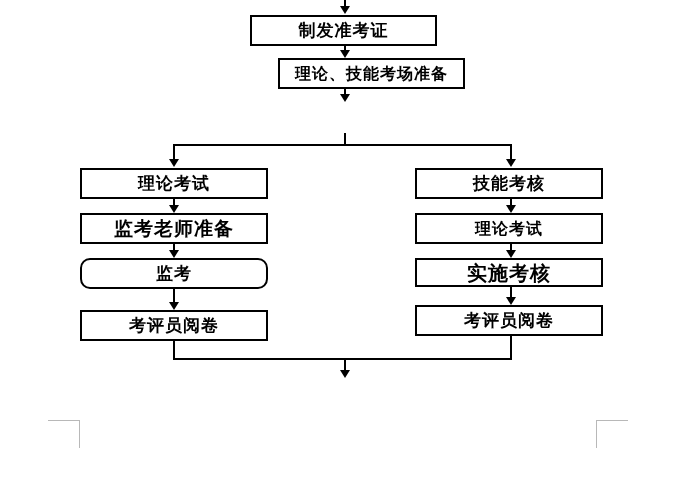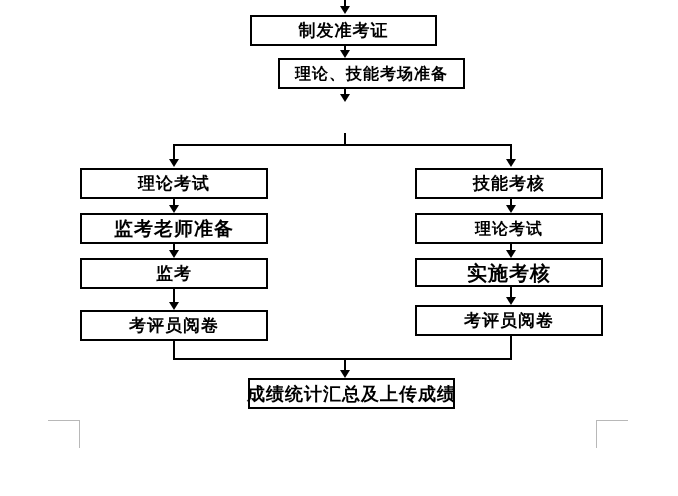--- a/index.html
+++ b/index.html
@@ -32,21 +32,21 @@
     display: block;
     line-height: 1;
   }
   
   .n-top1 { left: 250px; top: 15px;  width: 187px; height: 31px; font-size: 17px; }
   .n-top2 { left: 250px; top: 58px;  width: 187px; height: 31px; font-size: 16px; margin-left: 28px; }
   .n-top3 { left: 250px; top: 102px; width: 187px; height: 31px; font-size: 17px; }
   
   .n-l1 { left: 80px; top: 168px; width: 188px; height: 31px; font-size: 17px; text-align: center; }
   .n-l2 { left: 80px; top: 213px; width: 188px; height: 31px; font-size: 19px; }
-  .n-l3 { left: 80px; top: 258px; width: 188px; height: 31px; font-size: 17px; }
+  .n-l3 { left: 80px; top: 258px; width: 188px; height: 31px; font-size: 17px; border-radius: 10px; }
   .n-l4 { left: 80px; top: 310px; width: 188px; height: 31px; font-size: 17px; }
   
   .n-r1 { left: 415px; top: 168px; width: 188px; height: 31px; font-size: 17px; text-align: right; }
   .n-r2 { left: 415px; top: 213px; width: 188px; height: 31px; font-size: 16px; }
   .n-r3 { left: 415px; top: 258px; width: 188px; height: 29px; font-size: 20px; }
   .n-r4 { left: 415px; top: 305px; width: 188px; height: 31px; font-size: 17px; }
   
   .n-bottom { left: 248px; top: 378px; width: 207px; height: 31px; font-size: 18px; }
 
   
@@ -148,23 +148,20 @@
   <div class="node n-r4">
     <span class="node-label">考评员阅卷</span>
   </div>
 
   <div class="conn vline" style="left:173px; top:341px; height:19px;"></div>
   <div class="conn vline" style="left:510px; top:336px; height:24px;"></div>
   <div class="conn hline" style="left:173px; top:358px; width:339px;"></div>
   <div class="conn vline" style="left:344px; top:358px; height:14px;"></div>
   <div class="arrowhead" style="left:340px; top:370px;"></div>
 
-  <div class="node n-bottom">
-    <span class="node-label">成绩统计汇总及上传成绩</span>
-  </div>
 
   <div class="cropmark" style="left:48px; top:420px; width:34px; height:30px;">
     <div class="cm-h" style="left:0px; top:0px;"></div>
     <div class="cm-v" style="left:31px; top:0px;"></div>
   </div>
   <div class="cropmark" style="left:596px; top:420px; width:34px; height:30px;">
     <div class="cm-h" style="left:0px; top:0px;"></div>
     <div class="cm-v" style="left:0px; top:0px;"></div>
   </div>
 

